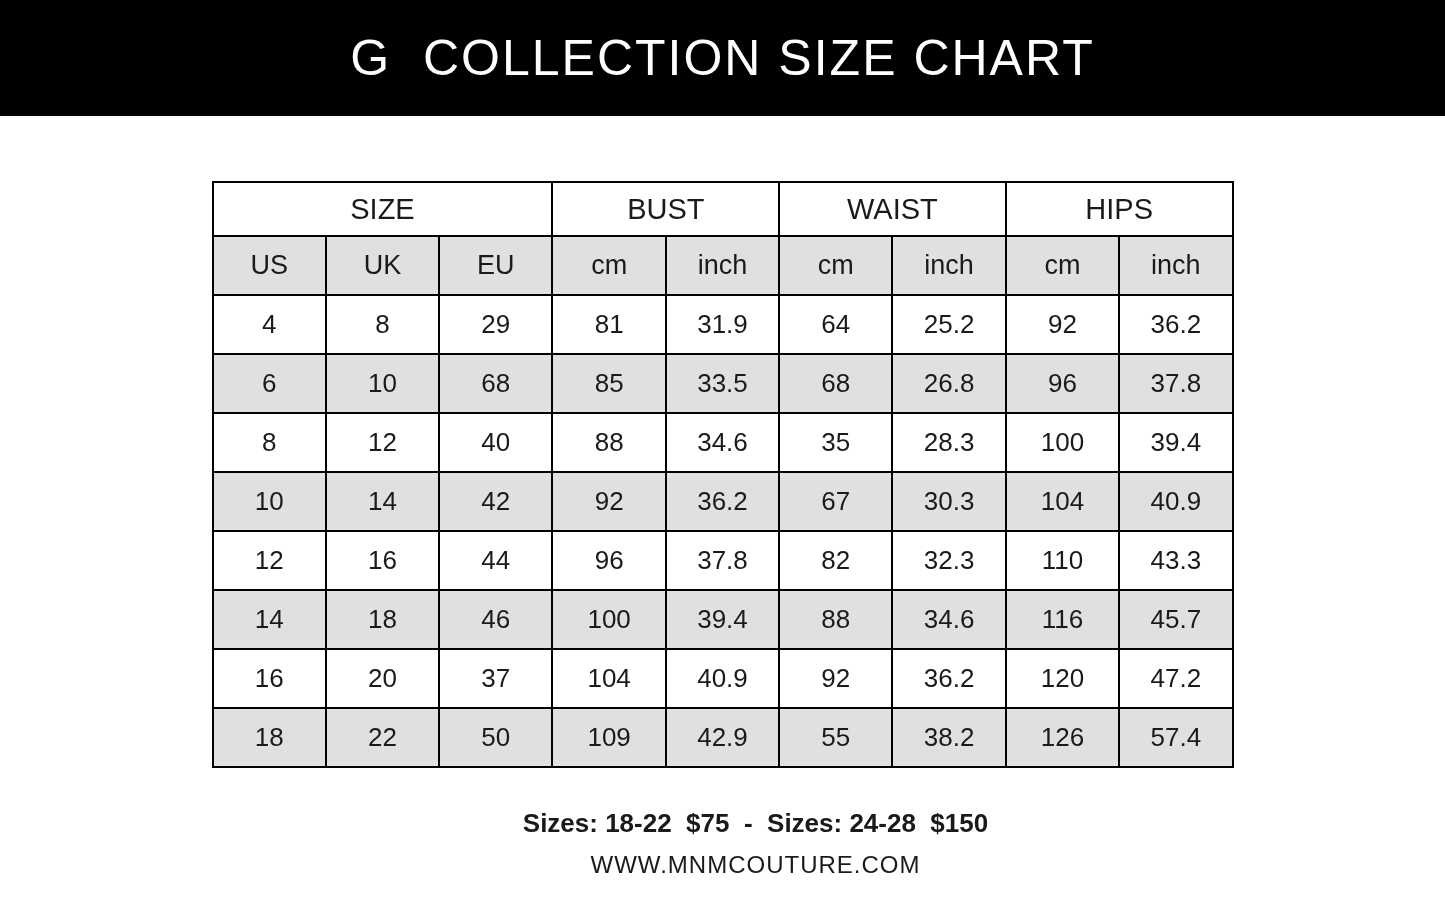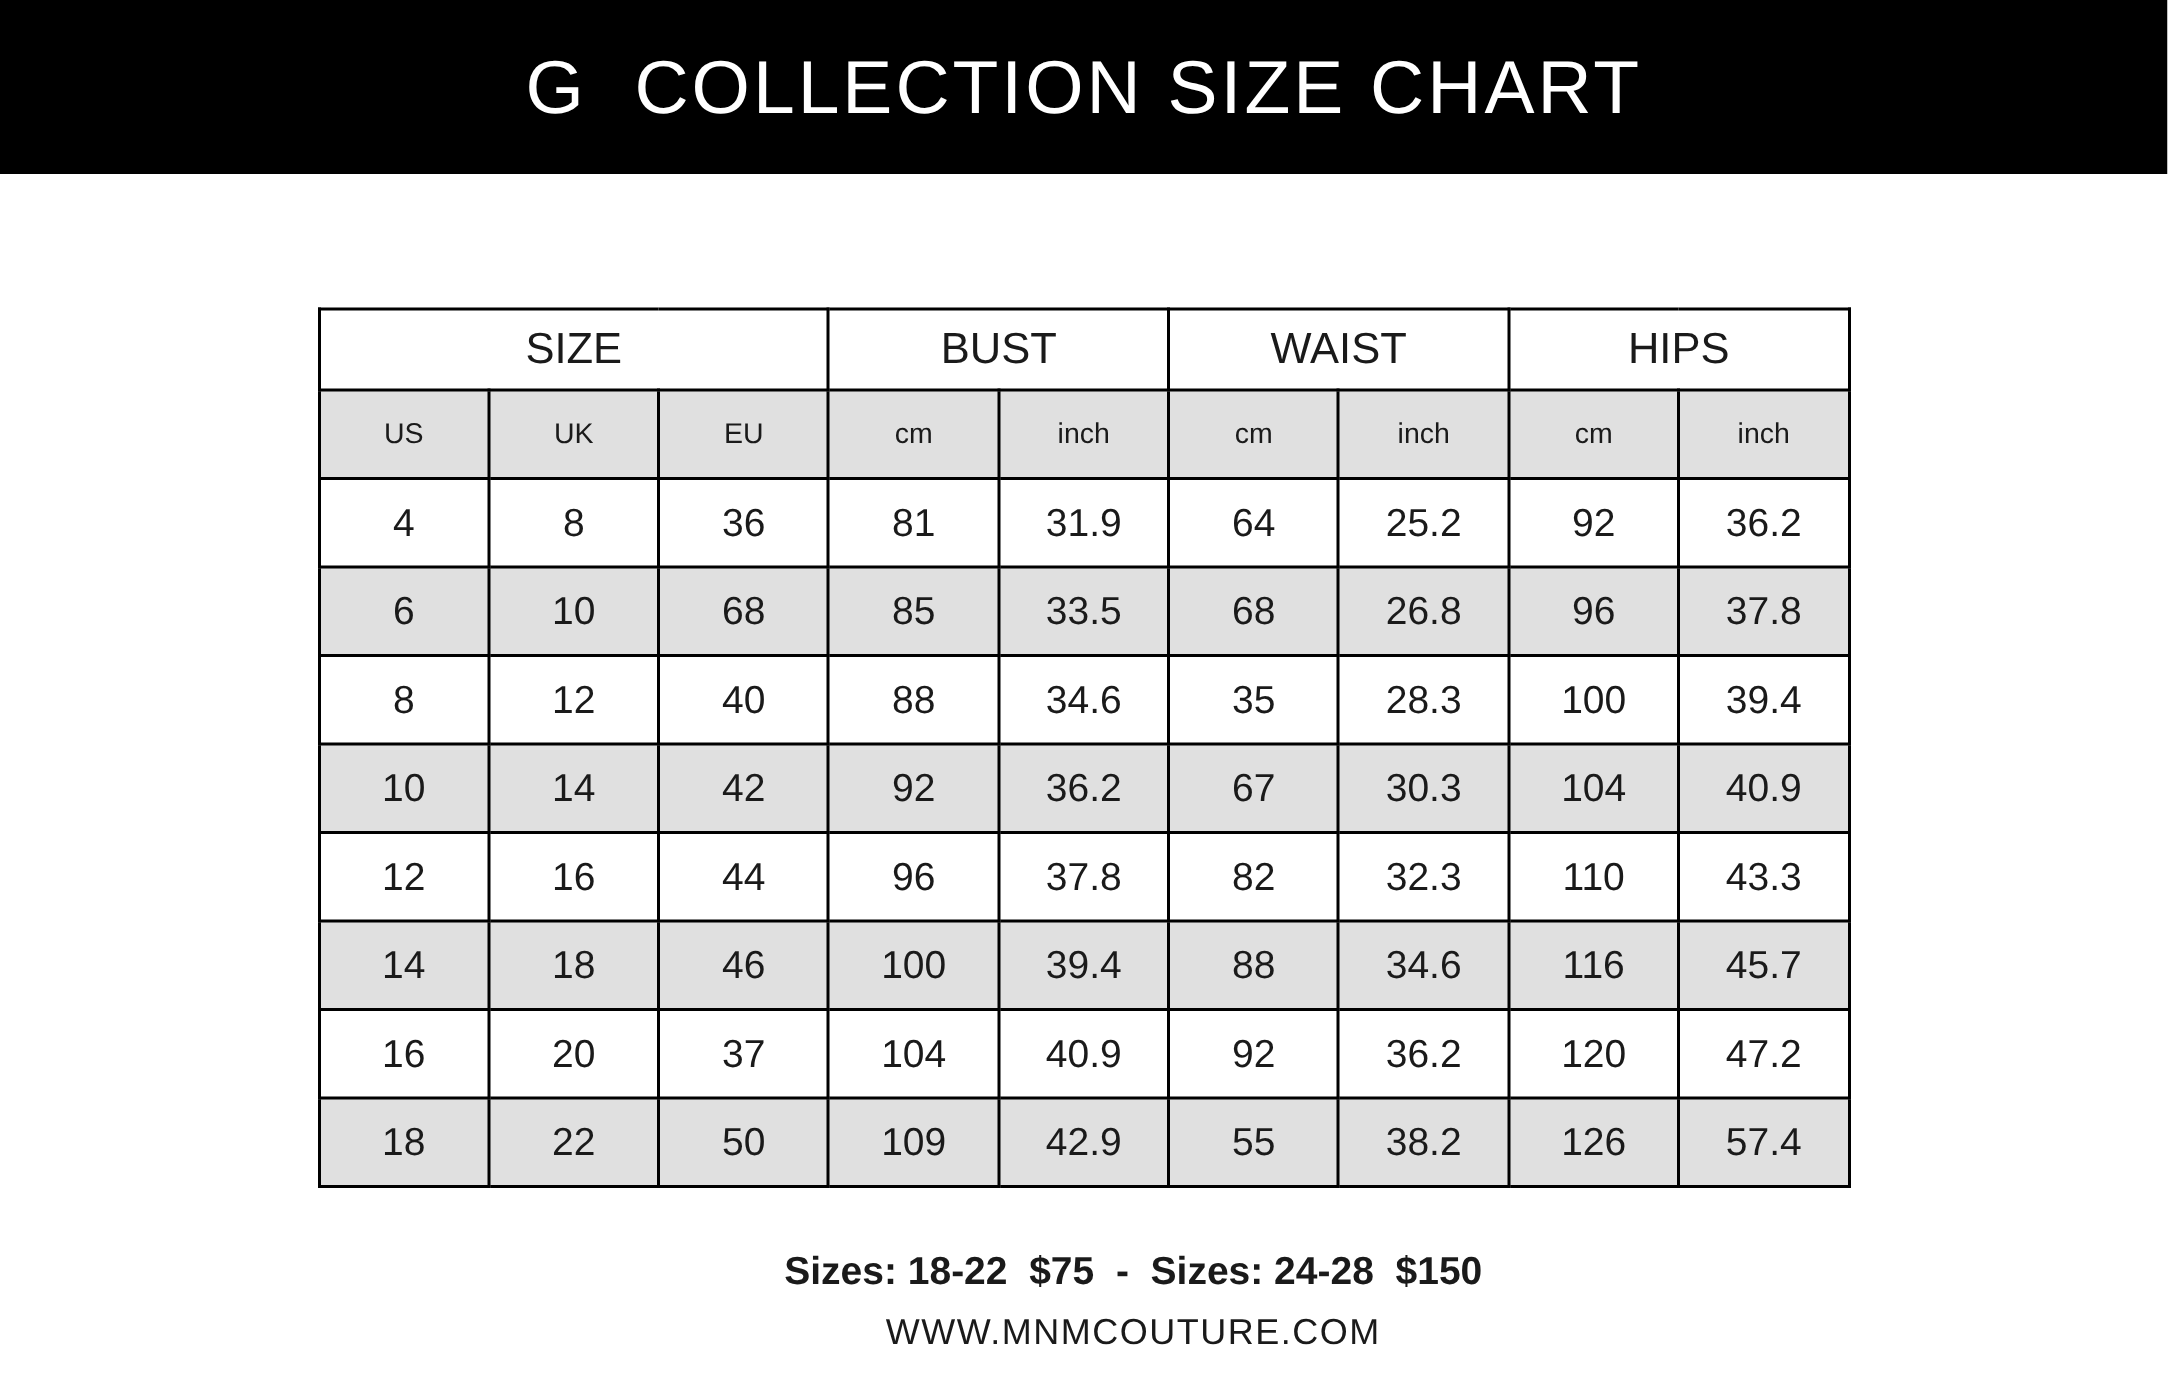--- a/index.html
+++ b/index.html
@@ -24,21 +24,21 @@
   }
   .banner-title {
     color: #ffffff;
     font-size: 50px;
     font-weight: 400;
     letter-spacing: 2px;
     white-space: pre;
   }
   
   table.size-chart {
-    margin: 89px auto 0 auto;
+    margin: 65px auto 0 auto;
     width: 1022px;
     border-collapse: collapse;
     table-layout: fixed;
   }
   table.size-chart th,
   table.size-chart td {
     border-top: 2px solid #000000;
     border-bottom: 2px solid #000000;
     border-left: 2px solid #000000;
     border-right: 2px solid #000000;
@@ -47,21 +47,21 @@
     padding: 0;
     font-weight: 400;
   }
   tr.group-header-row th {
     height: 54px;
     font-size: 29px;
     background: #ffffff;
   }
   tr.sub-header-row th {
     height: 59px;
-    font-size: 19px;
+    font-size: 27px;
     background: #e0e0e0;
   }
   tbody td {
     height: 59px;
     font-size: 26px;
     background: #ffffff;
   }
   tbody tr:nth-child(even) td {
     background: #e0e0e0;
   }
@@ -109,21 +109,21 @@
       <th>cm</th>
       <th>inch</th>
       <th>cm</th>
       <th>inch</th>
     </tr>
   </thead>
   <tbody>
     <tr>
       <td>4</td>
       <td>8</td>
-      <td>36</td>
+      <td>29</td>
       <td>81</td>
       <td>31.9</td>
       <td>64</td>
       <td>25.2</td>
       <td>92</td>
       <td>36.2</td>
     </tr>
     <tr>
       <td>6</td>
       <td>10</td>

